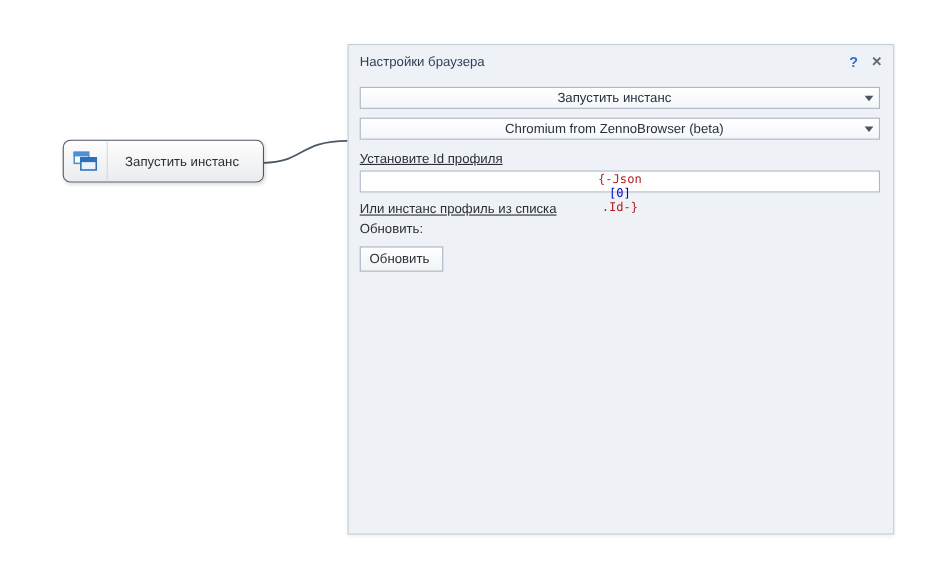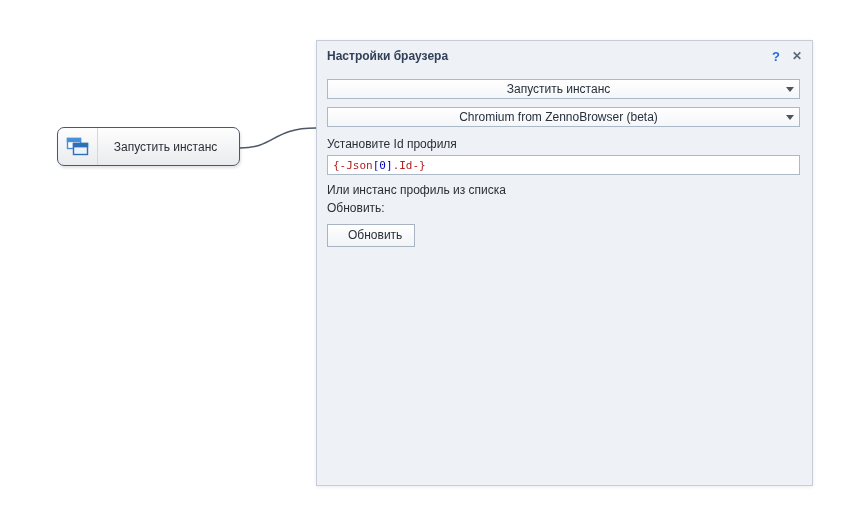--- a/index.html
+++ b/index.html
@@ -54,21 +54,21 @@
     border: 1px solid #c6cdd8;
     box-shadow: 0 1px 4px rgba(0,0,0,0.08);
   }
   .panel-titlebar {
     height: 30px;
     display: flex;
     align-items: center;
     padding: 0 10px 0 10px;
   }
   .panel-title {
-    font-weight: bold;
+    font-weight: normal;
     color: #32415a;
     font-size: 12px;
     flex: 1;
   }
   .titlebar-help {
     color: #2a6bd0;
     font-weight: bold;
     font-size: 13px;
     margin-right: 12px;
     cursor: pointer;
@@ -109,55 +109,57 @@
     margin-top: -2px;
     border-left: 4px solid transparent;
     border-right: 4px solid transparent;
     border-top: 5px solid #4a5560;
   }
   .dd-full { margin-bottom: 8px; }
 
   .section-link {
     display: inline-block;
     color: #2b2f36;
+    text-decoration: underline;
     font-size: 12px;
     margin: 2px 0 4px 0;
     text-align: right;
   }
 
   .textbox {
     height: 20px;
     background: #ffffff;
     border: 1px solid #adb8c6;
     display: flex;
     align-items: center;
     padding: 0 5px;
     font-family: "DejaVu Sans Mono", monospace;
     font-size: 11px;
     margin-bottom: 6px;
+    flex-direction: column;
   }
   .macro-red  { color: #b22222; }
   .macro-blue { color: #0000c0; }
 
   .form-row {
     display: flex;
     align-items: center;
     margin-bottom: 7px;
   }
   .form-row .row-label {
     width: 58px;
     color: #2b2f36;
     font-size: 12px;
   }
   .form-row .dropdown { flex: 1; }
 
   .btn {
     display: inline-block;
     margin-top: 2px;
-    padding: 3px 12px 4px 20px;
+    padding: 3px 12px 4px 8px;
     background: linear-gradient(#ffffff, #f1f3f6);
     border: 1px solid #a9b4c2;
     color: #2b2f36;
     font-size: 12px;
     cursor: pointer;
   }
 </style>
 </head>
 <body>
 

